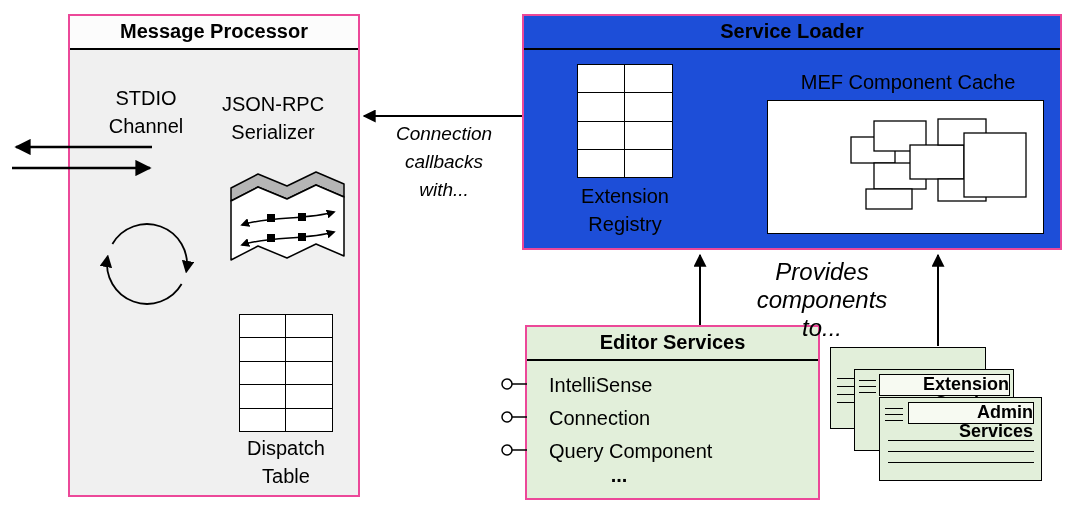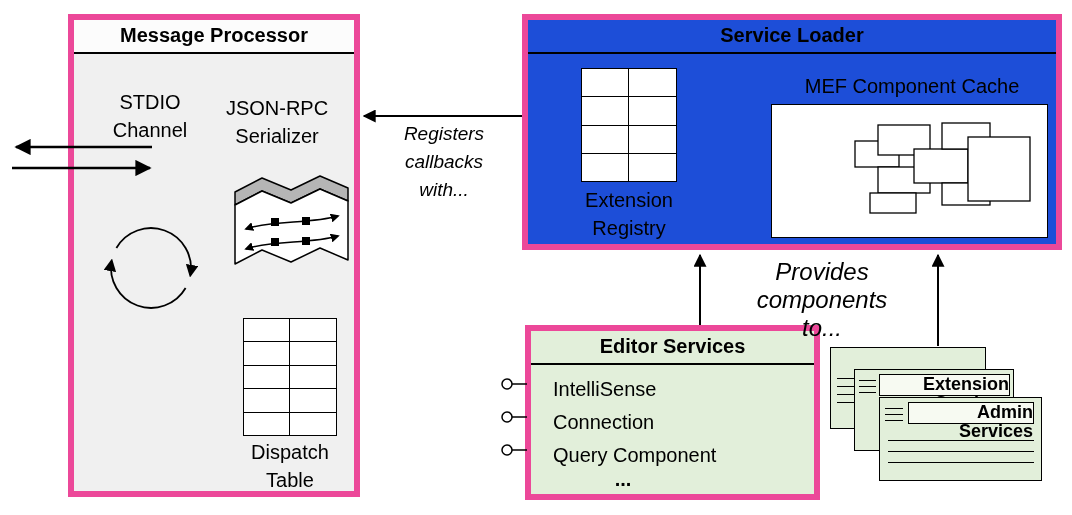--- a/index.html
+++ b/index.html
@@ -5,21 +5,21 @@
   * { margin:0; padding:0; box-sizing:border-box; }
   html,body { width:1072px; height:515px; }
   body {
     position:relative;
     background:#ffffff;
     font-family:"Liberation Sans", sans-serif;
     color:#000;
     overflow:hidden;
   }
   .abs { position:absolute; }
-  .box { position:absolute; border:6px solid #ec4899; }
+  .box { position:absolute; border:2px solid #ec4899; }
   .box-header {
     width:100%; height:34px; line-height:30px;
     border-bottom:2px solid #000;
     font-weight:bold; font-size:20px; text-align:center;
   }
   .lbl {
     position:absolute; font-size:20px; line-height:28px; text-align:center;
   }
   .item { position:absolute; font-size:20px; line-height:24px; }
   .conn-lbl {
@@ -160,21 +160,21 @@
 <div class="svc-card" style="left:879px;top:397px;width:163px;height:84px;">
   <div class="sline" style="left:5px;top:10px;width:18px;"></div>
   <div class="sline" style="left:5px;top:16px;width:18px;"></div>
   <div class="sline" style="left:5px;top:22px;width:18px;"></div>
   <div class="card-label" style="left:28px;top:4px;width:126px;">Admin Services</div>
   <div class="sline" style="left:8px;top:42px;width:146px;"></div>
   <div class="sline" style="left:8px;top:53px;width:146px;"></div>
   <div class="sline" style="left:8px;top:64px;width:146px;"></div>
 </div>
 
-<div class="conn-lbl" style="left:386px;top:120px;width:116px;">Registers callbacks with...</div>
+<div class="conn-lbl" style="left:386px;top:120px;width:116px;">Connection callbacks with...</div>
 <div class="conn-lbl" style="left:747px;top:258px;width:150px;font-size:24px;">Provides components to...</div>
 
 <svg class="overlay" width="1072" height="515" viewBox="0 0 1072 515">
   <defs>
     <marker id="arrow" viewBox="0 0 10 10" refX="9" refY="5" markerWidth="6.5" markerHeight="6.5" orient="auto-start-reverse">
       <path d="M0,0 L10,5 L0,10 z" fill="#000"></path>
     </marker>
   </defs>
 
   <line class="conn" x1="522" y1="116" x2="364" y2="116" marker-end="url(#arrow)"></line>

